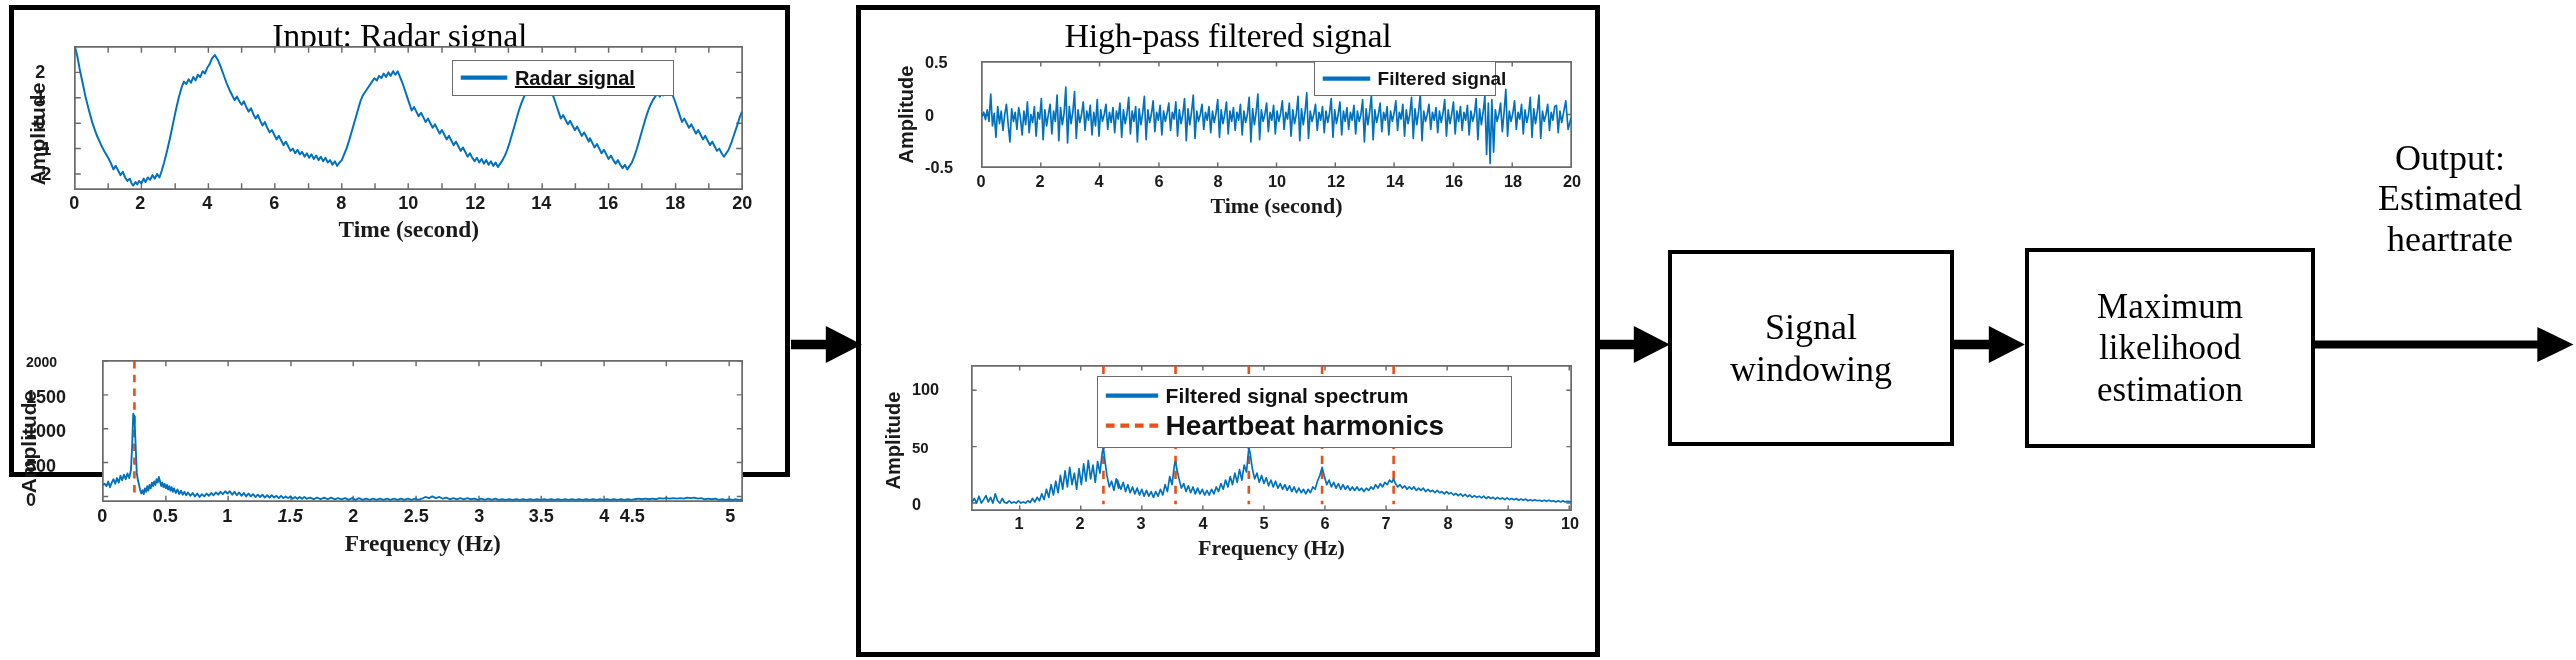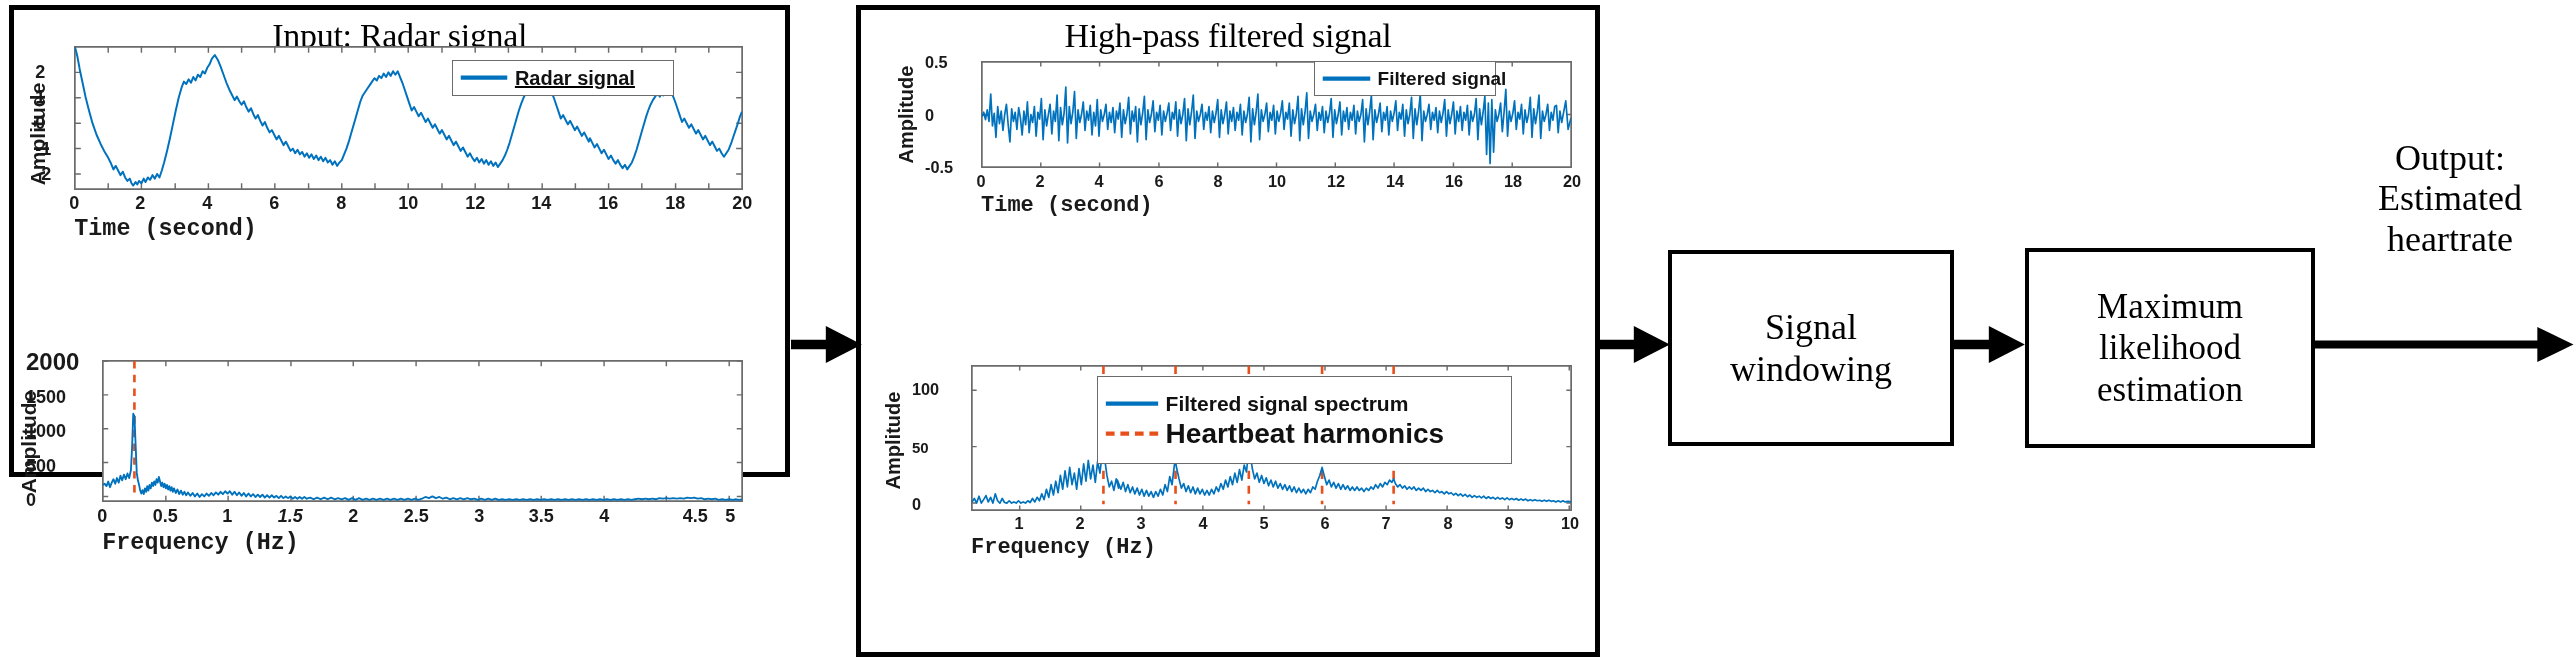--- a/index.html
+++ b/index.html
@@ -19,22 +19,22 @@
   #title-input{top:7px;font-size:34px;}
   #title-filtered{top:7px;font-size:34px;}
 
   
   .chart{position:absolute;}
   .chart .ylabel{
     position:absolute;font-family:"Liberation Sans",sans-serif;font-weight:700;
     color:#1a1a1a;transform-origin:center center;white-space:nowrap;
   }
   .chart .xlabel{
-    position:absolute;width:100%;text-align:left;
-    font-family:Liberation Mono, monospace;font-weight:700;color:#1a1a1a;
+    position:absolute;width:100%;text-align:center;
+    font-family:Liberation Serif, serif;font-weight:700;color:#1a1a1a;
     white-space:nowrap;
   }
   .plotbox{position:absolute;border:1.8px solid #6b6b6b;background:#fff;box-sizing:border-box;overflow:hidden;}
   .plotbox svg{display:block;width:100%;height:100%;}
 
   .ytick{position:absolute;right:0;transform:translateY(-50%);
     font-family:"Liberation Sans",sans-serif;font-weight:700;color:#1a1a1a;white-space:nowrap;}
   .xtick{position:absolute;transform:translateX(-50%);
     font-family:"Liberation Sans",sans-serif;font-weight:700;color:#1a1a1a;white-space:nowrap;}
 
@@ -152,21 +152,21 @@
       <div class="xtick" style="left:661px;top:147px;font-size:18px;">18</div>
       <div class="xtick" style="left:728px;top:147px;font-size:18px;">20</div>
 
       <div class="xlabel" style="left:60px;width:669px;top:170px;font-size:23.4px;">Time (second)</div>
     </div>
 
     <div class="chart" id="chart-input-spec" style="left:0;top:350px;width:771px;height:245px;">
 
       <div class="ylabel" style="left:-44px;top:70px;width:117px;text-align:center;font-size:21px;transform:rotate(-90deg);">Amplitude</div>
 
-      <div class="ytick" style="left:11.7px;width:70px;top:2.3px;font-size:24px;">2000</div>
+      <div class="ytick" style="left:11.7px;width:70px;top:2.3px;font-size:14px;">2000</div>
       <div class="ytick" style="left:11.7px;width:70px;top:37px;font-size:18px;">1500</div>
       <div class="ytick" style="left:11.7px;width:70px;top:71px;font-size:18px;">1000</div>
       <div class="ytick" style="left:11.7px;width:70px;top:106px;font-size:18px;">500</div>
       <div class="ytick" style="left:11.7px;width:70px;top:140px;font-size:18px;">0</div>
 
       <div class="plotbox" id="pb-input-spec" style="left:88px;top:0px;width:641px;height:142px;">
         <svg viewBox="0 0 1098 244" preserveAspectRatio="none">
           <g stroke="#6b6b6b" stroke-width="2.5" fill="none">
             <path d="M0,0 h1098 M0,244 h1098 M0,0 v244 M1098,0 v244"></path>
             <path d="M108,0 v9 M215,0 v9 M323,0 v9 M430,0 v9 M538,0 v9 M646,0 v9 M753,0 v9 M861,0 v9 M968,0 v9 M1076,0 v9"></path>
@@ -214,21 +214,21 @@
 
       <div class="xtick" style="left:88px;top:146px;font-size:18px;">0</div>
       <div class="xtick" style="left:151px;top:146px;font-size:18px;">0.5</div>
       <div class="xtick" style="left:213px;top:146px;font-size:18px;">1</div>
       <div class="xtick" style="left:276px;top:146px;font-size:18px;font-style:italic;">1.5</div>
       <div class="xtick" style="left:339px;top:146px;font-size:18px;">2</div>
       <div class="xtick" style="left:402px;top:146px;font-size:18px;">2.5</div>
       <div class="xtick" style="left:465px;top:146px;font-size:18px;">3</div>
       <div class="xtick" style="left:527px;top:146px;font-size:18px;">3.5</div>
       <div class="xtick" style="left:590px;top:146px;font-size:18px;">4</div>
-      <div class="xtick" style="left:681px;top:146px;font-size:18px;">4.5</div>
+      <div class="xtick" style="left:618px;top:146px;font-size:18px;">4.5</div>
       <div class="xtick" style="left:716px;top:146px;font-size:18px;">5</div>
 
       <div class="xlabel" style="left:88px;width:641px;top:170px;font-size:23.4px;">Frequency (Hz)</div>
     </div>
   </div>
 
   <div class="panel" id="panel-filtered">
 
     <div class="panel-title" id="title-filtered">High-pass filtered signal</div>
 
@@ -371,21 +371,21 @@
             L832,221 L836,225 L840,222 L844,226 L848,223 L852,227 L856,224 L860,228
             L864,225 L868,228 L872,226 L876,229 L880,226 L884,230 L888,227 L892,230
             L896,228 L900,231 L904,228 L908,231 L912,229 L916,232 L920,229 L924,232
             L928,230 L932,232 L936,230 L940,233 L944,231 L948,233 L952,231 L956,234
             L960,232 L964,234 L968,232 L972,234 L976,233 L980,235 L984,233 L988,235
             L992,233 L996,235 L1000,234 L1004,236 L1008,234 L1012,236 L1016,234
             L1020,236 L1025,235 L1030,236"></path>
         </svg>
       </div>
 
-      <div class="legend" style="left:236px;top:11.7px;width:415px;height:88px;text-align:center;">
+      <div class="legend" style="left:236px;top:11.7px;width:415px;height:72px;text-align:center;">
         <div class="legend-row" style="margin-bottom:5.8px;">
           <span class="legend-key">
             <svg width="56" height="9.3" viewBox="0 0 96 16">
                 <line x1="3" y1="8" x2="93" y2="8" stroke="#0072BD" stroke-width="7"></line>
               </svg>
           </span>
           <span class="legend-text" style="font-size:21px;">Filtered signal spectrum</span>
         </div>
         <div class="legend-row">
           <span class="legend-key">

